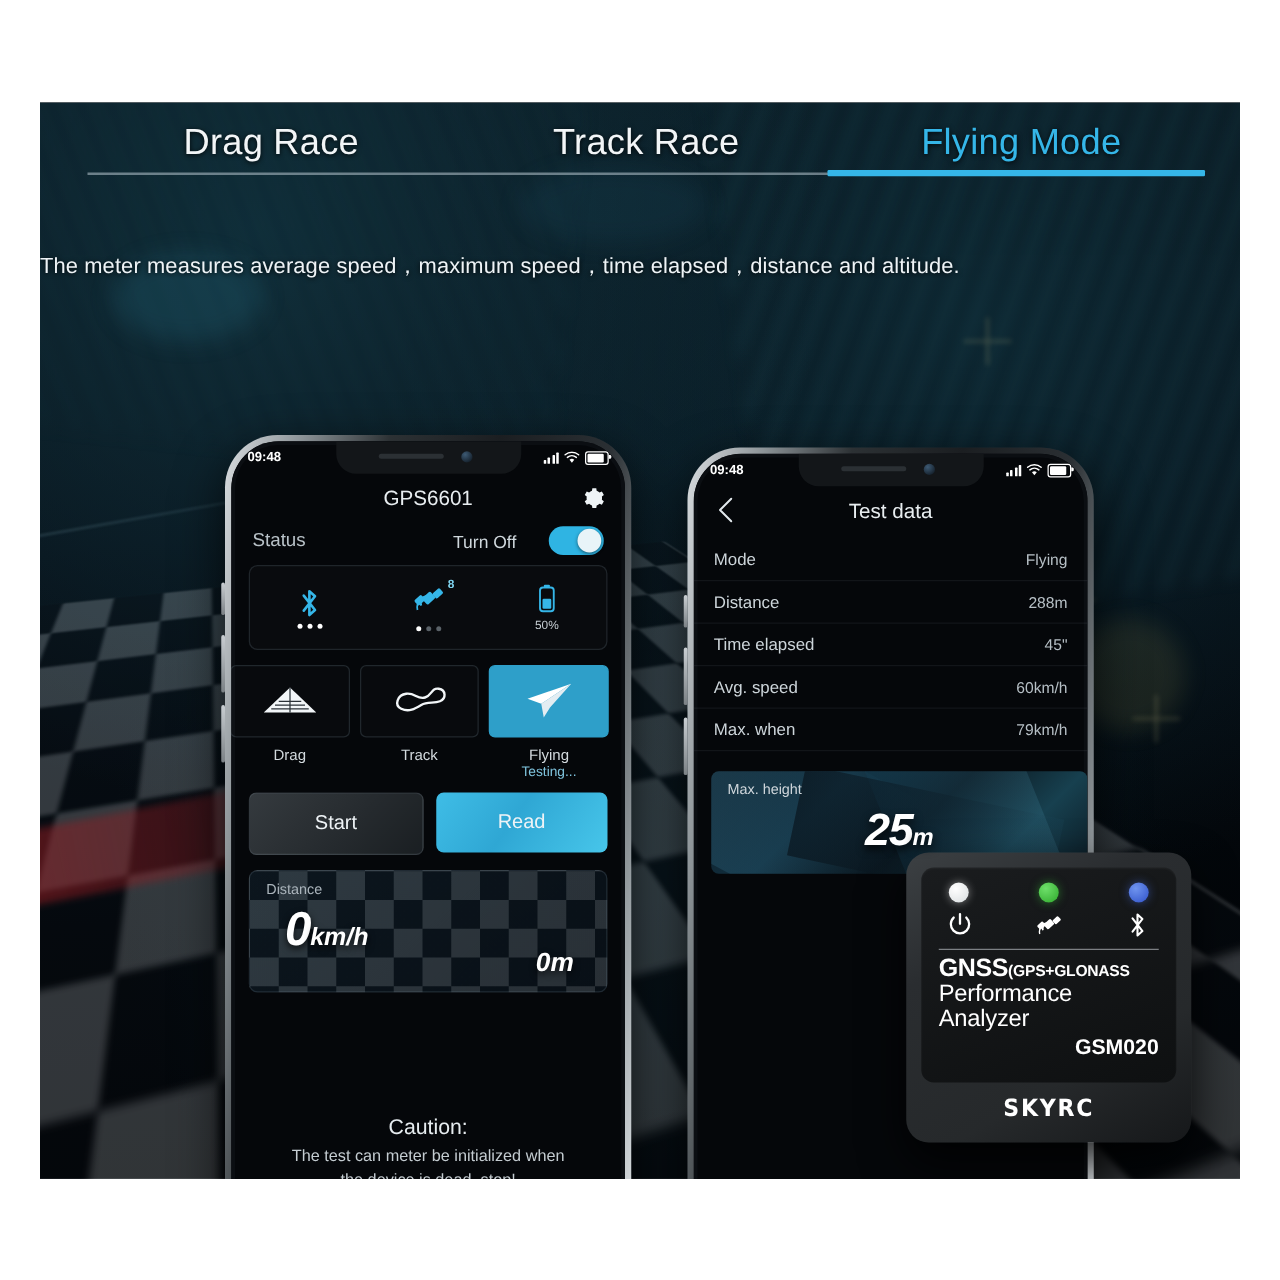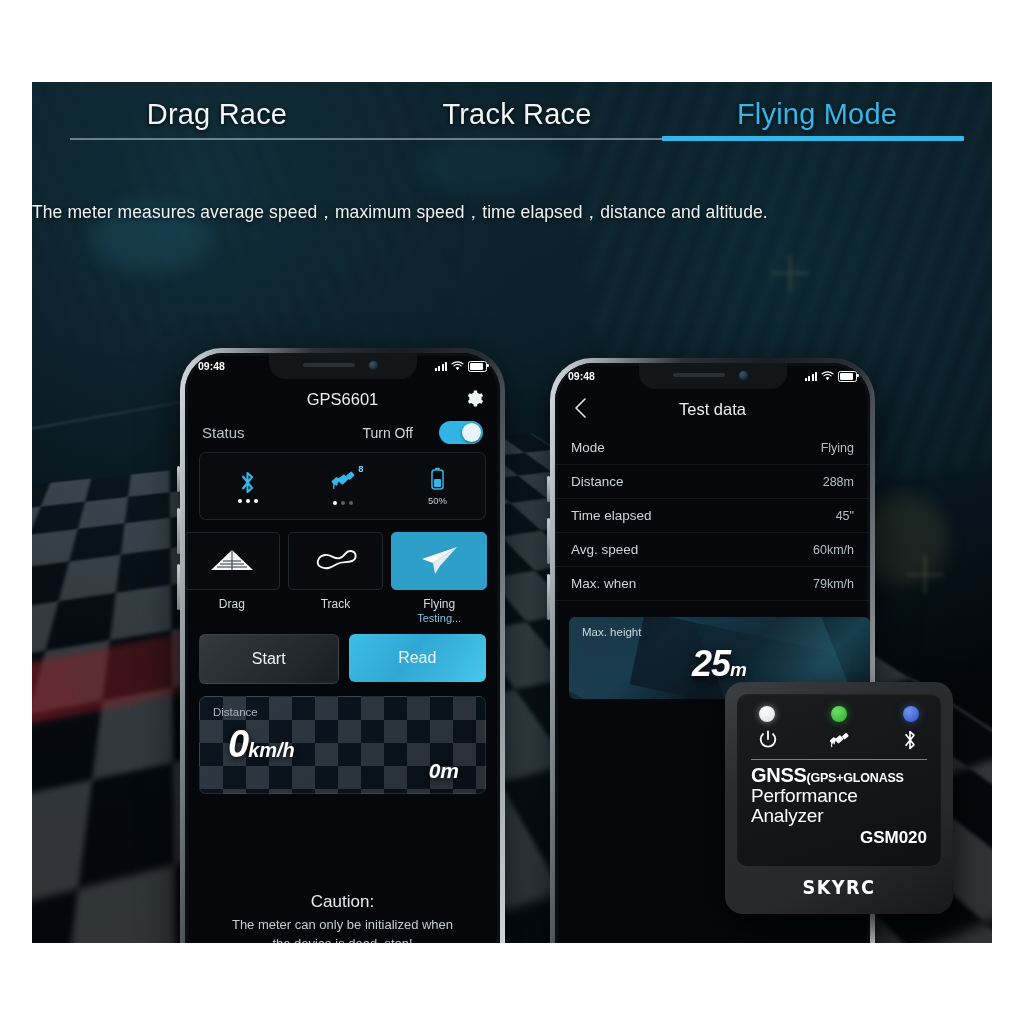--- a/index.html
+++ b/index.html
@@ -423,21 +423,21 @@
           <div class="realtime">
             <div class="rl">Distance</div>
             <div class="rt-speed">
               <span class="n">0</span><span class="u">km/h</span>
             </div>
             <div class="rt-dist">0m</div>
           </div>
 
           <div class="caution">
             <div class="h">Caution:</div>
-            <div class="b">The meter can only be initialized when</div>
+            <div class="b">The test can meter be initialized when</div>
             <div class="b">the device is dead–stop!</div>
           </div>
 
         </div>
       </div>
     </div>
 
     <div class="phone right">
       <div class="side-btn sb1"></div>
       <div class="side-btn sb2"></div>

